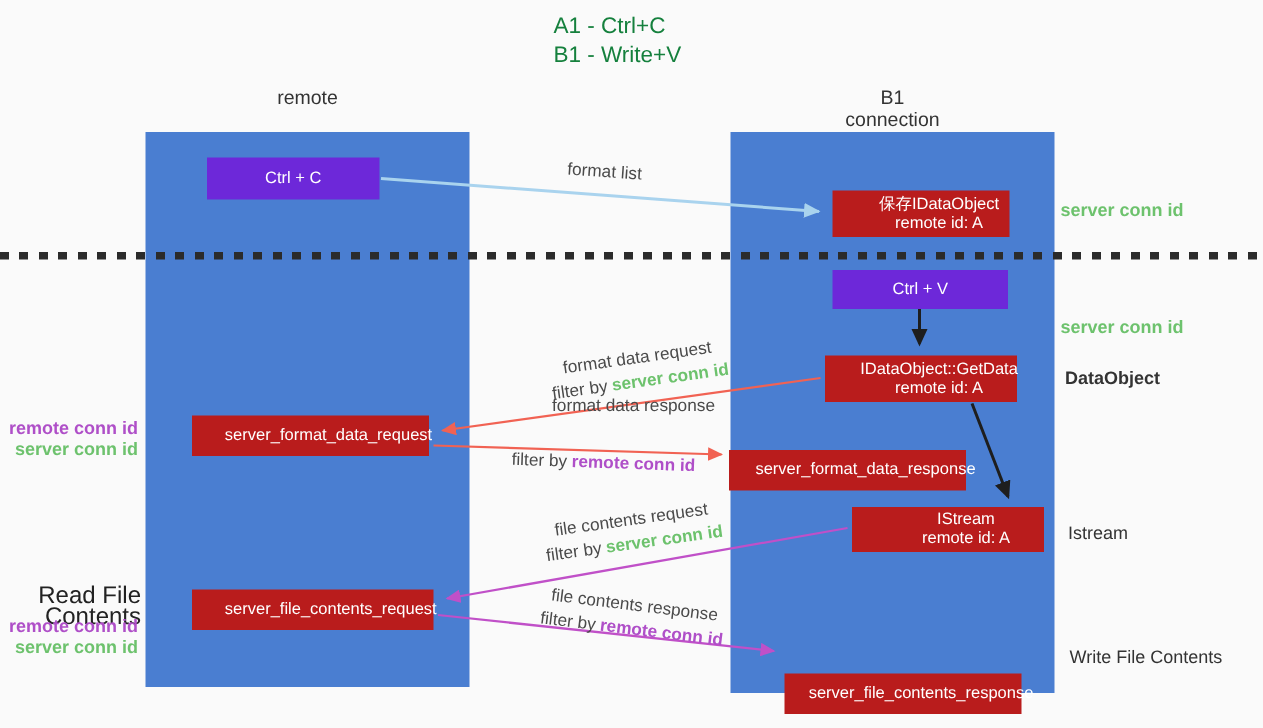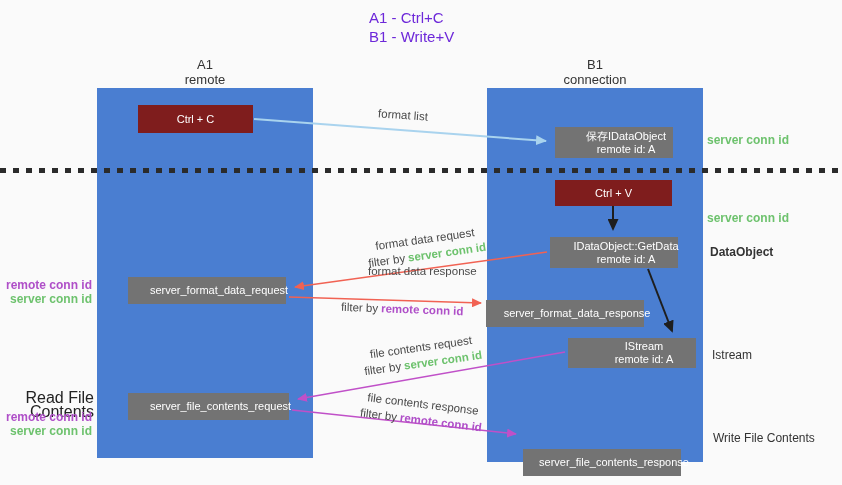--- a/index.html
+++ b/index.html
@@ -9,21 +9,21 @@
     background:#fafafa;
     position:relative;
     overflow:hidden;
     color:#333;
   }
   #stage { position:absolute; inset:0; width:842px; height:485px; }
 
   .title-block{
     position:absolute; top:8px; left:0; width:842px;
     display:flex; flex-direction:column; align-items:center;
-    font-size:15px; color:#6d28d9; line-height:19px;
+    font-size:15px; color:#15803d; line-height:19px;
   }
   .title-block .tline{ width:104px; text-align:left; }
 
   .lane{ position:absolute; background:#4a7ed1; }
   .lane-a{ left:97px;  top:88px; width:216px; height:370px; }
   .lane-b{ left:487px; top:88px; width:216px; height:374px; }
 
   .lane-header{
     position:absolute; top:57px; width:216px; text-align:center;
     font-size:13px; color:#333; line-height:15px;
@@ -34,22 +34,22 @@
   .divider{
     position:absolute; left:0; top:168px; width:842px; height:5px;
     background:repeating-linear-gradient(90deg,#2b2b2b 0 6px,transparent 6px 13px);
   }
 
   .node{
     position:absolute; display:flex; flex-direction:column;
     align-items:center; justify-content:center;
     color:#fff; font-size:11px; line-height:13px; text-align:center;
   }
-  .node.green{ background:#7f1d1d; }
-  .node.orange{ background:#737373;padding-left:24px; }
+  .node.green{ background:#6d28d9; }
+  .node.orange{ background:#b91c1c;padding-left:24px; }
 
   .n-ctrl-c   { left:138px; top:105px; width:115px; height:28px; }
   .n-save     { left:555px; top:127px; width:118px; height:31px; }
   .n-ctrl-v   { left:555px; top:180px; width:117px; height:26px; }
   .n-getdata  { left:550px; top:237px; width:128px; height:31px; }
   .n-fmt-req  { left:128px; top:277px; width:158px; height:27px; }
   .n-fmt-resp { left:486px; top:289px; width:158px; height:27px;margin-top:11px; }
   .n-istream  { left:568px; top:338px; width:128px; height:30px; }
   .n-file-req { left:128px; top:393px; width:161px; height:27px; }
   .n-file-resp{ left:523px; top:425px; width:158px; height:27px;margin-top:24px; }
@@ -95,21 +95,20 @@
 <body>
 
 <div id="stage">
 
   <div class="title-block">
     <div class="tline">A1 - Ctrl+C</div>
     <div class="tline">B1 - Write+V</div>
   </div>
 
   <div class="lane-header a">
-    <div>A1</div>
     <div>remote</div>
   </div>
   <div class="lane-header b">
     <div>B1</div>
     <div>connection</div>
   </div>
 
   <div class="lane lane-a"></div>
   <div class="lane lane-b"></div>
 

